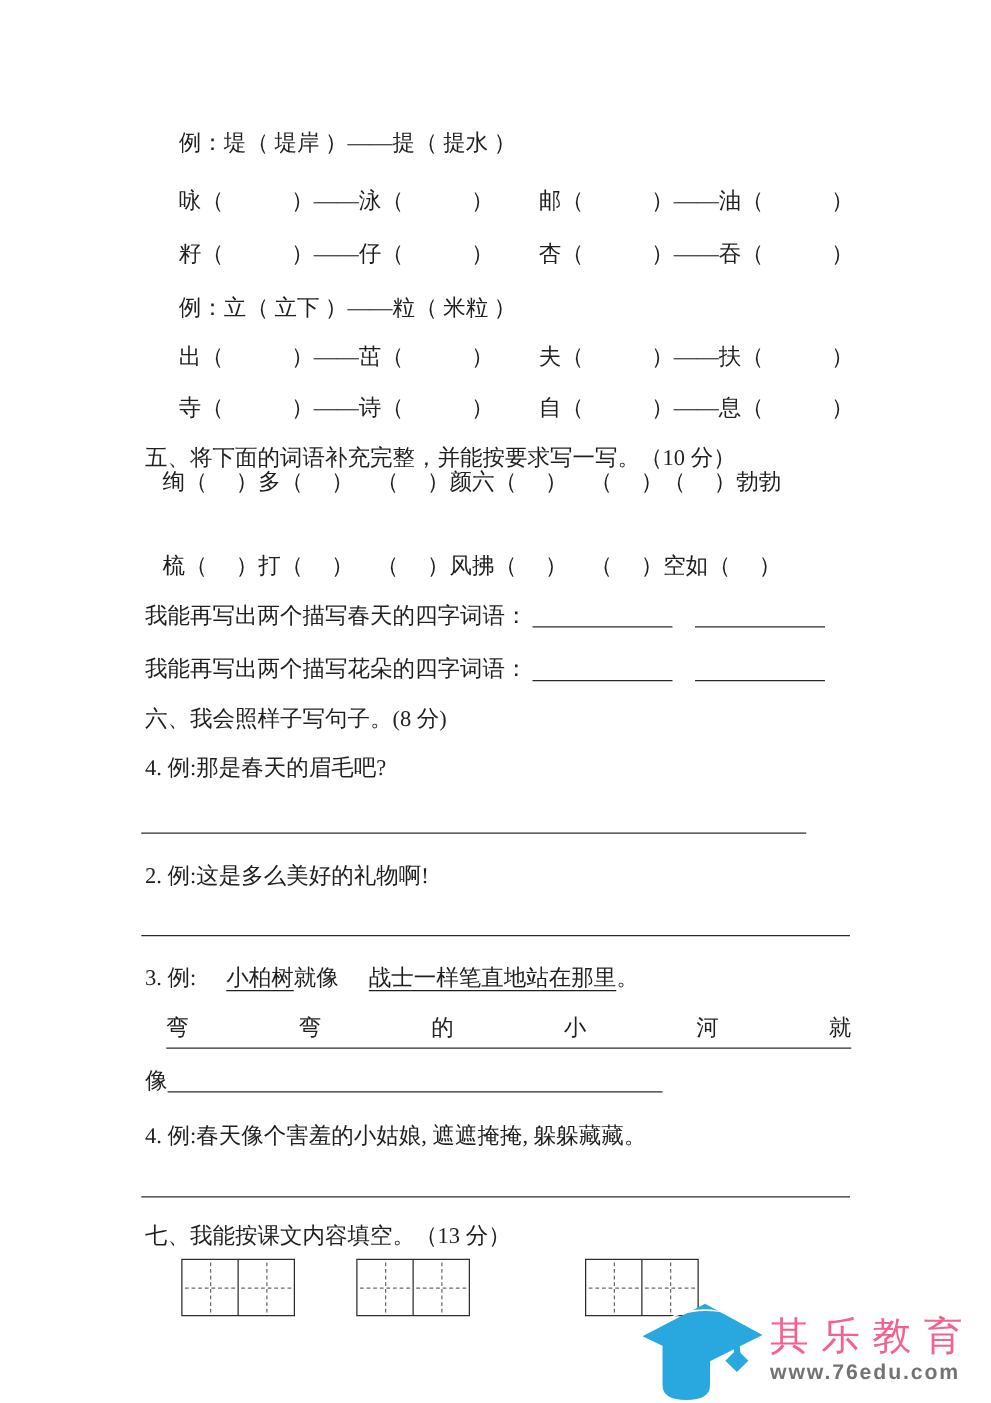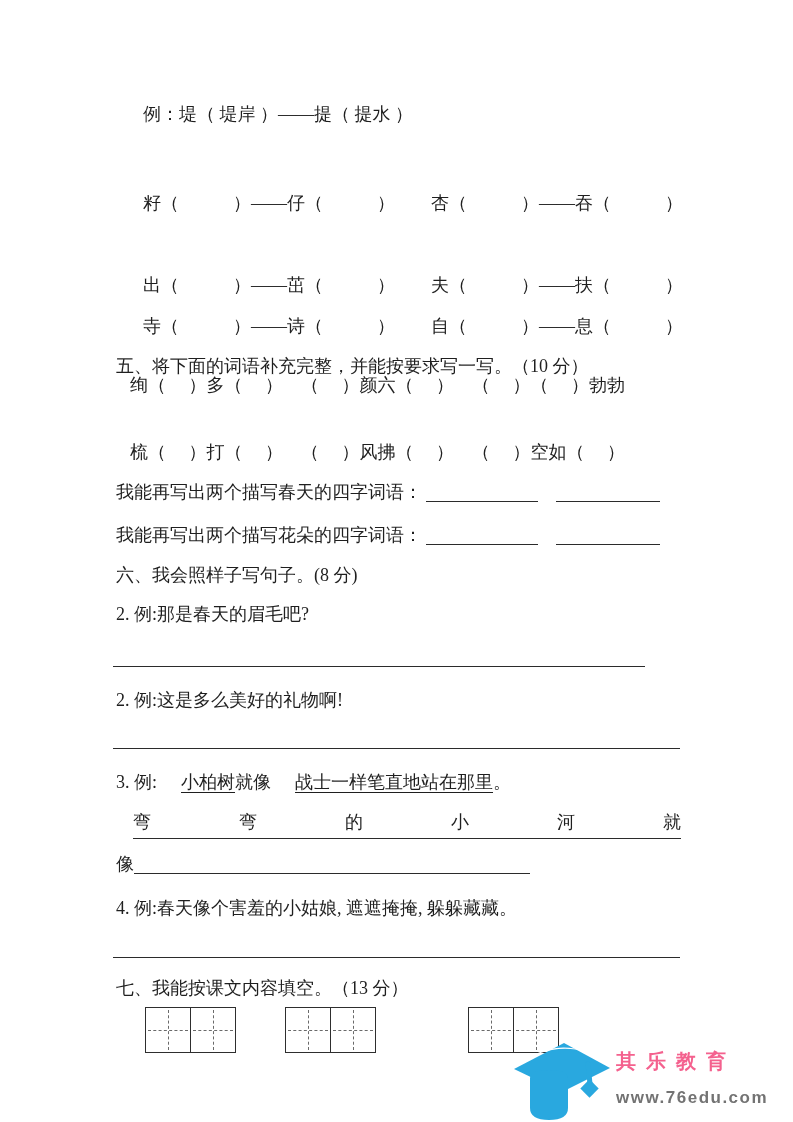--- a/index.html
+++ b/index.html
@@ -16,50 +16,52 @@
     position:absolute;display:flex;justify-content:space-between;
     border-bottom:1.3px solid #2b2b2b;font-size:18px;line-height:1.4;
   }
   .grid-group{position:absolute;display:flex;border:1.6px solid #2e2e2e;box-sizing:border-box;background:#fff;}
   .grid-cell{width:44px;height:44px;position:relative;}
   .grid-cell + .grid-cell{border-left:1.6px solid #2e2e2e;}
   .vdash{position:absolute;left:50%;top:2px;bottom:2px;border-left:1.5px dashed #6a6a6a;}
   .hdash{position:absolute;top:50%;left:2px;right:2px;border-top:1.5px dashed #6a6a6a;}
   .brand-name{
     position:absolute;left:616px;top:1048px;
-    font-family:"Liberation Sans","DejaVu Sans",sans-serif;font-weight:bold;
-    font-size:20px;letter-spacing:10px;white-space:pre;
+    font-family:"Liberation Sans","DejaVu Sans",sans-serif;font-weight:normal;
+    font-size:31px;letter-spacing:10px;white-space:pre;
   }
   .brand-url{
     position:absolute;left:616px;top:1088px;
     font-family:"Liberation Sans","DejaVu Sans",sans-serif;font-weight:bold;
     font-size:17px;letter-spacing:1.5px;white-space:pre;
   }
   .cap{position:absolute;left:506px;top:1032px;}
 </style>
 </head>
 <body>
 
 <div class="page">
 
   <div class="line indent" style="top:103px">例：堤（ 堤岸 ）——提（ 提水 ）</div>
+  <div class="line indent" style="top:149px">咏（　　　）——泳（　　　）　　邮（　　　）——油（　　　）</div>
   <div class="line indent" style="top:192px">籽（　　　）——仔（　　　）　　杏（　　　）——吞（　　　）</div>
+  <div class="line indent" style="top:235px">例：立（ 立下 ）——粒（ 米粒 ）</div>
   <div class="line indent" style="top:274px">出（　　　）——茁（　　　）　　夫（　　　）——扶（　　　）</div>
   <div class="line indent" style="top:315px">寺（　　　）——诗（　　　）　　自（　　　）——息（　　　）</div>
 
   <div class="line" style="top:355px;left:116px">五、将下面的词语补充完整，并能按要求写一写。（10 分）</div>
   <div class="line" style="top:374px;left:130px">绚（　 ）多（　 ）　（　 ）颜六（　 ）　（　 ）（　 ）勃勃</div>
   <div class="line" style="top:441px;left:130px">梳（　 ）打（　 ）　（　 ）风拂（　 ）　（　 ）空如（　 ）</div>
 
   <div class="line" style="top:481px;left:116px"><span>我能再写出两个描写春天的四字词语：</span><span class="blank" style="width:112px;margin-left:4px"></span><span class="blank" style="width:104px;margin-left:18px"></span></div>
 
   <div class="line" style="top:524px;left:116px"><span>我能再写出两个描写花朵的四字词语：</span><span class="blank" style="width:112px;margin-left:4px"></span><span class="blank" style="width:104px;margin-left:18px"></span></div>
 
   <div class="line" style="top:564px;left:116px">六、我会照样子写句子。(8 分)</div>
-  <div class="line" style="top:603px;left:116px">2. 例:那是春天的眉毛吧?</div>
+  <div class="line" style="top:603px;left:116px">4. 例:那是春天的眉毛吧?</div>
   <div class="rule" style="top:666px;left:113px;width:532px"></div>
   <div class="line" style="top:689px;left:116px">2. 例:这是多么美好的礼物啊!</div>
   <div class="rule" style="top:748px;left:113px;width:567px"></div>
 
   <div class="line" style="top:771px;left:116px"><span>3. 例:</span><span class="u">小柏树</span><span>就像</span><span class="u">战士一样笔直地站在那里</span><span>。</span></div>
 
   <div class="fill-row" style="top:810px;left:133px;width:548px;height:28px">
     <span>弯</span>
     <span>弯</span>
     <span>的</span>

